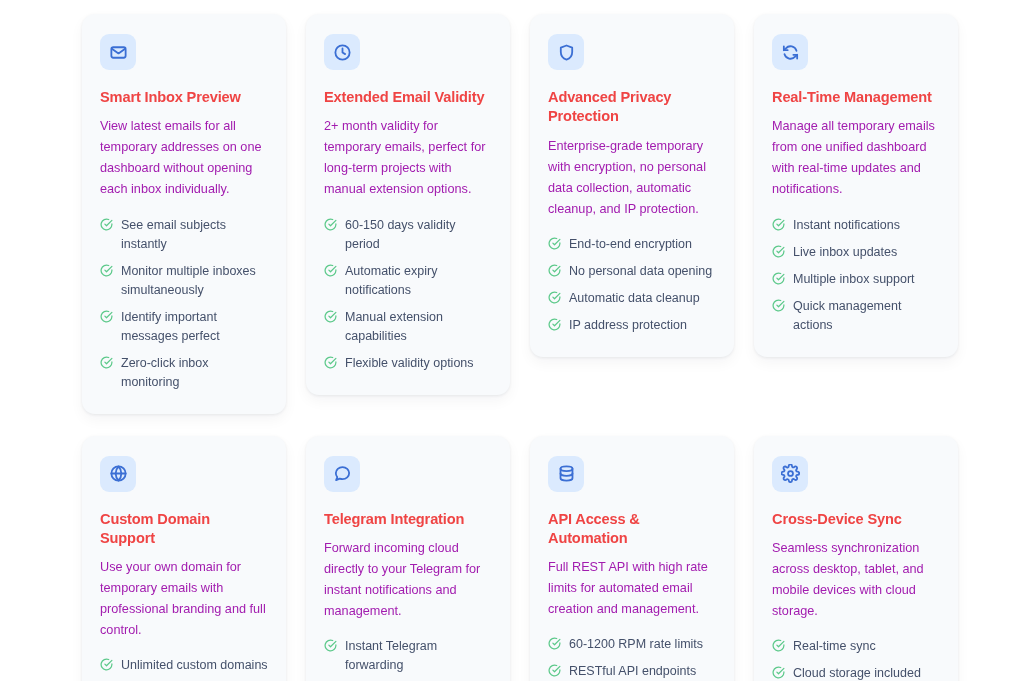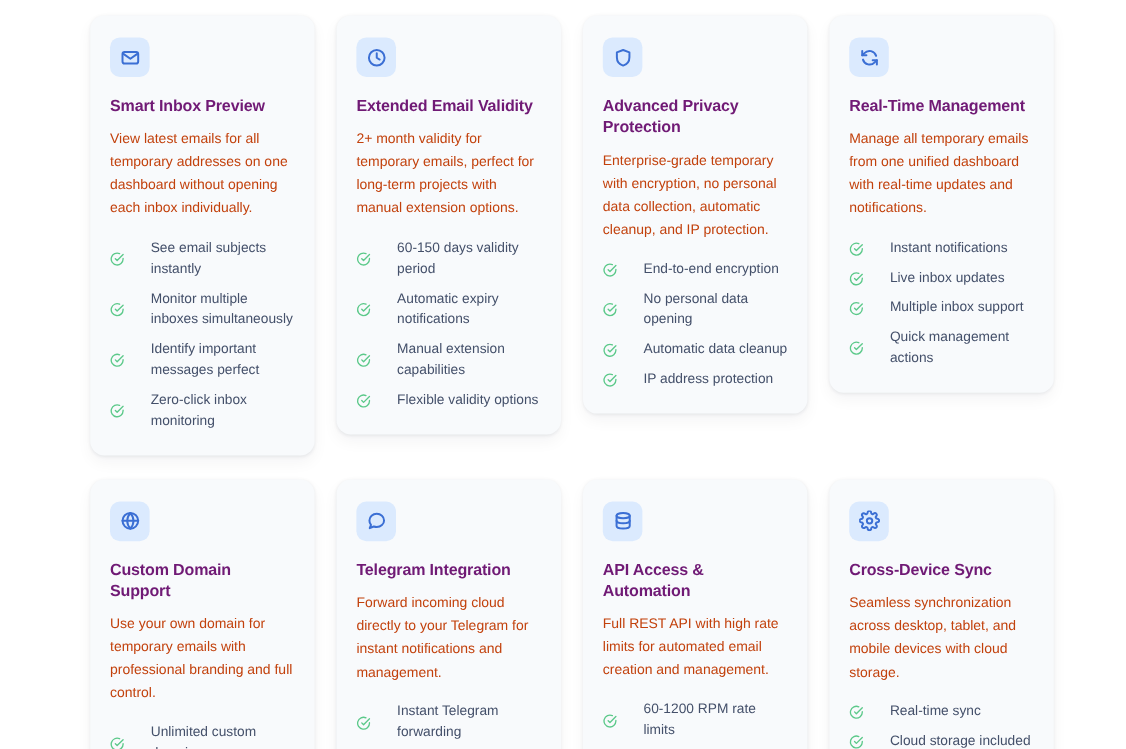--- a/index.html
+++ b/index.html
@@ -64,44 +64,44 @@
     stroke: #3b6fd4;
     stroke-width: 1.9;
     fill: none;
     stroke-linecap: round;
     stroke-linejoin: round;
   }
 
   .card-title {
     font-size: 14.6px;
     font-weight: 700;
-    color: #701a75;
+    color: #ef4444;
     line-height: 1.32;
     letter-spacing: -0.15px;
     margin-bottom: 9px;
   }
 
   .card-desc {
     font-size: 12.7px;
-    color: #c2410c;
+    color: #a21caf;
     line-height: 1.66;
     margin-bottom: 15px;
   }
 
   .feature-list {
     list-style: none;
     display: flex;
     flex-direction: column;
     gap: 8px;
   }
 
   .feature-item {
     display: flex;
-    align-items: center;
-    gap: 24px;
+    align-items: flex-start;
+    gap: 8px;
     font-size: 12.5px;
     color: #44506a;
     line-height: 1.52;
   }
 
   .check-icon {
     width: 13px;
     height: 13px;
     flex: none;
     margin-top: 2px;

